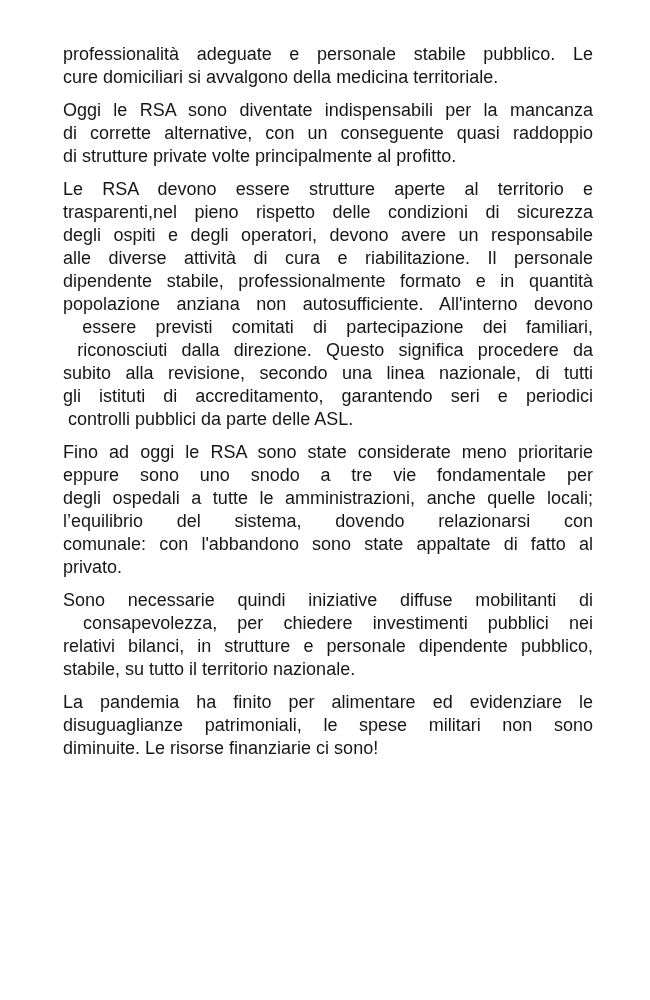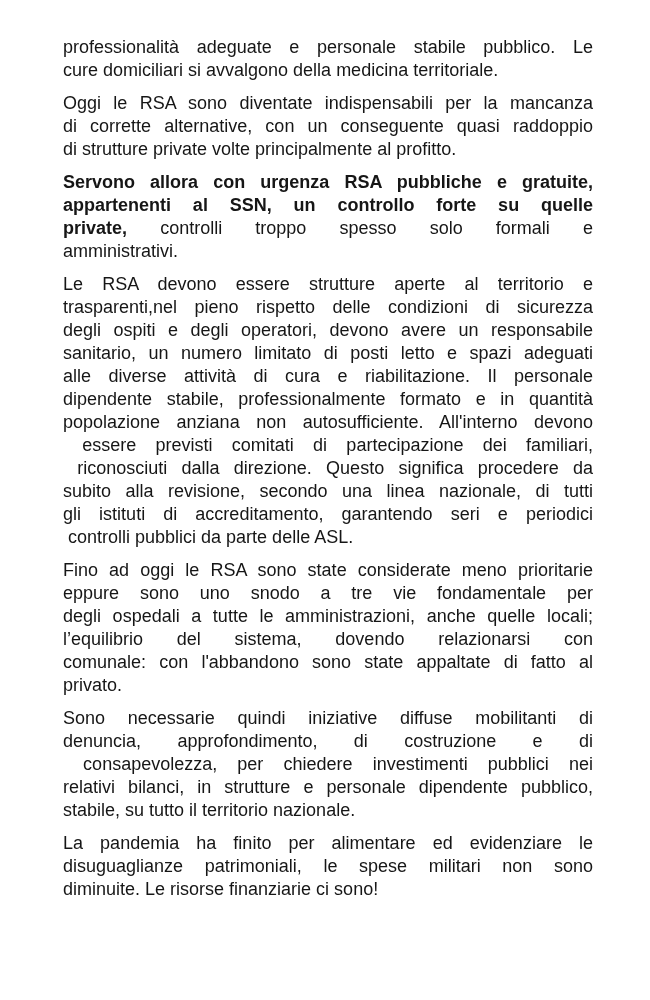--- a/index.html
+++ b/index.html
@@ -9,21 +9,21 @@
   }
   body {
     width: 650px;
     height: 1000px;
     position: relative;
     overflow: hidden;
     font-family: "Liberation Sans", "DejaVu Sans", sans-serif;
   }
   .doc {
     position: absolute;
-    top: 36px;
+    top: 43px;
     left: 63px;
     width: 530px;
     color: #161616;
     font-size: 18px;
     line-height: 23px;
     -webkit-font-smoothing: antialiased;
   }
   .para {
     margin: 0 0 10px 0;
   }
@@ -53,32 +53,25 @@
     <span class="line just">professionalità adeguate e personale stabile pubblico.  Le</span>
     <span class="line end">cure domiciliari si avvalgono della medicina territoriale.</span>
   </div>
 
   <div class="para">
     <span class="line just">Oggi le RSA sono diventate indispensabili  per la mancanza</span>
     <span class="line just">di corrette alternative,  con un conseguente quasi raddoppio</span>
     <span class="line end">di strutture private volte principalmente al profitto.</span>
   </div>
 
-  <div class="para">
-    <span class="line just b">Servono allora con urgenza RSA pubbliche e gratuite,</span>
-    <span class="line just b">appartenenti al SSN, un controllo forte su quelle</span>
-    <span class="line just"><b class="b">private,</b><span> controlli troppo spesso solo formali e</span></span>
-    <span class="line end">amministrativi.</span>
-  </div>
 
   <div class="para">
     <span class="line just">Le RSA devono essere strutture aperte al territorio e</span>
     <span class="line just">trasparenti,nel pieno rispetto delle condizioni di sicurezza</span>
     <span class="line just">degli ospiti e degli operatori, devono avere un responsabile</span>
-    <span class="line just">sanitario, un numero limitato di posti  letto e spazi adeguati</span>
     <span class="line just">alle diverse attività di cura e riabilitazione. Il personale</span>
     <span class="line just">dipendente stabile, professionalmente formato e in quantità</span>
     <span class="line just">popolazione anziana non autosufficiente. All'interno devono</span>
     <span class="line just">&nbsp;essere previsti  comitati di partecipazione  dei familiari,</span>
     <span class="line just">&nbsp;riconosciuti dalla direzione. Questo significa procedere da</span>
     <span class="line just">subito alla revisione,  secondo una linea  nazionale, di tutti</span>
     <span class="line just">gli istituti di accreditamento, garantendo seri e periodici</span>
     <span class="line end">&nbsp;controlli pubblici da parte delle ASL.</span>
   </div>
 
@@ -86,21 +79,20 @@
     <span class="line just">Fino ad oggi  le RSA sono state considerate meno prioritarie</span>
     <span class="line just">eppure sono uno snodo a tre vie fondamentale per</span>
     <span class="line just">degli ospedali a tutte le amministrazioni, anche quelle locali;</span>
     <span class="line just">l’equilibrio del sistema, dovendo relazionarsi  con</span>
     <span class="line just">comunale:  con l'abbandono  sono state appaltate di fatto al</span>
     <span class="line end">privato.</span>
   </div>
 
   <div class="para">
     <span class="line just">Sono  necessarie quindi iniziative diffuse mobilitanti di</span>
-    <span class="line just">denuncia,  approfondimento,  di costruzione e di</span>
     <span class="line just">&nbsp;consapevolezza,  per chiedere investimenti pubblici nei</span>
     <span class="line just">relativi bilanci, in strutture e personale dipendente pubblico,</span>
     <span class="line end">stabile, su tutto il territorio nazionale.</span>
   </div>
 
   <div class="para">
     <span class="line just">La pandemia  ha finito  per alimentare ed evidenziare le</span>
     <span class="line just">disuguaglianze patrimoniali,  le spese militari non sono</span>
     <span class="line end">diminuite. Le risorse finanziarie ci sono!</span>
   </div>

